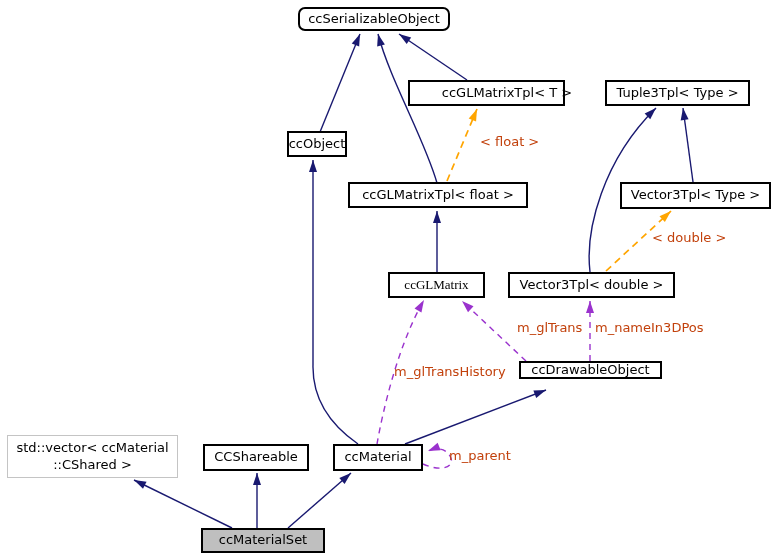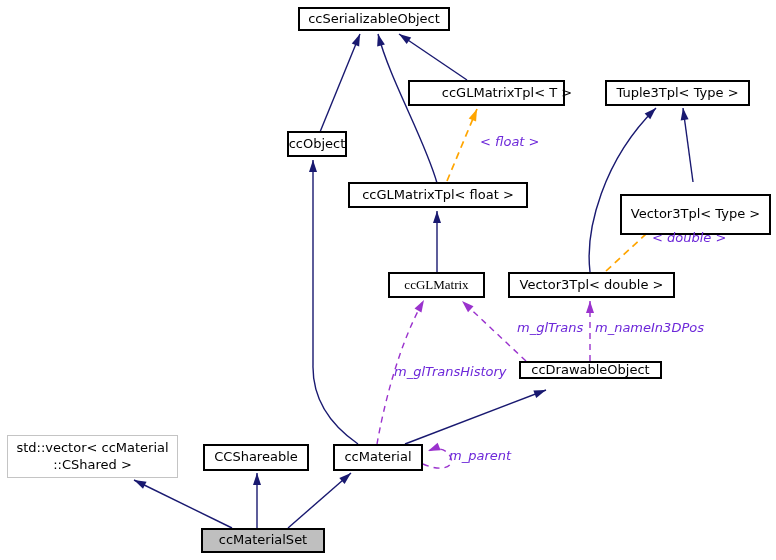--- a/index.html
+++ b/index.html
@@ -42,23 +42,22 @@
     border: 1px solid var(--muted-border);
     cursor: default;
   }
   .node.selected {
     background: var(--selected-fill);
     cursor: default;
   }
   .edge-label {
     position: absolute;
     font-size: 13px;
-    color: #6d28d9;
+    color: #c2410c;
     white-space: nowrap;
-    font-style: italic;
   }
 </style>
 </head>
 <body>
 
 <div class="canvas">
 
   <svg class="edges" viewBox="0 0 776 560">
     <defs>
       <marker id="mk-i" refX="13" refY="5" markerWidth="14" markerHeight="10" orient="auto" markerUnits="userSpaceOnUse">
@@ -86,26 +85,26 @@
 
     <path class="edge-tmpl" d="M 447,181 L 477,109" marker-end="url(#mk-t)"></path>
     <path class="edge-tmpl" d="M 606,271 L 671,211" marker-end="url(#mk-t)"></path>
 
     <path class="edge-usage" d="M 526,361 L 462,301" marker-end="url(#mk-u)"></path>
     <path class="edge-usage" d="M 590,361 L 590,301" marker-end="url(#mk-u)"></path>
     <path class="edge-usage" d="M 377,444 C 383,410 398,345 424,300" marker-end="url(#mk-u)"></path>
     <path class="edge-usage" d="M 423,464 C 443,473 456,466 450,456 C 446,449 438,447 428,451" marker-end="url(#mk-u)"></path>
   </svg>
 
-  <div class="node" style="left:298px; top:7px;  width:152px; height:24px;">ccSerializableObject</div>
+  <div class="node" style="left:298px; top:7px;  width:152px; height:24px;border-radius:7px;">ccSerializableObject</div>
   <div class="node" style="left:408px; top:80px; width:157px; height:26px;padding-left:41px;">ccGLMatrixTpl&lt; T &gt;</div>
   <div class="node" style="left:605px; top:80px; width:145px; height:26px;">Tuple3Tpl&lt; Type &gt;</div>
   <div class="node" style="left:275px; top:131px; width:60px; height:26px;margin-left:12px;">ccObject</div>
   <div class="node" style="left:348px; top:182px; width:180px; height:26px;">ccGLMatrixTpl&lt; float &gt;</div>
-  <div class="node" style="left:620px; top:182px; width:151px; height:41px;margin-top:12px;">Vector3Tpl&lt; Type &gt;</div>
+  <div class="node" style="left:620px; top:182px; width:151px; height:27px;">Vector3Tpl&lt; Type &gt;</div>
   <div class="node" style="left:388px; top:272px; width:97px; height:26px;font-family:Liberation Serif, serif;">ccGLMatrix</div>
   <div class="node" style="left:508px; top:272px; width:167px; height:26px;">Vector3Tpl&lt; double &gt;</div>
   <div class="node" style="left:519px; top:361px; width:143px; height:18px;">ccDrawableObject</div>
   <div class="node muted" style="left:7px; top:435px; width:171px; height:43px;">
     <span>std::vector&lt; ccMaterial</span>
     <span>::CShared &gt;</span>
   </div>
   <div class="node" style="left:203px; top:444px; width:106px; height:27px;">CCShareable</div>
   <div class="node" style="left:333px; top:444px; width:90px; height:27px;">ccMaterial</div>
   <div class="node selected" style="left:201px; top:528px; width:124px; height:25px;">ccMaterialSet</div>

